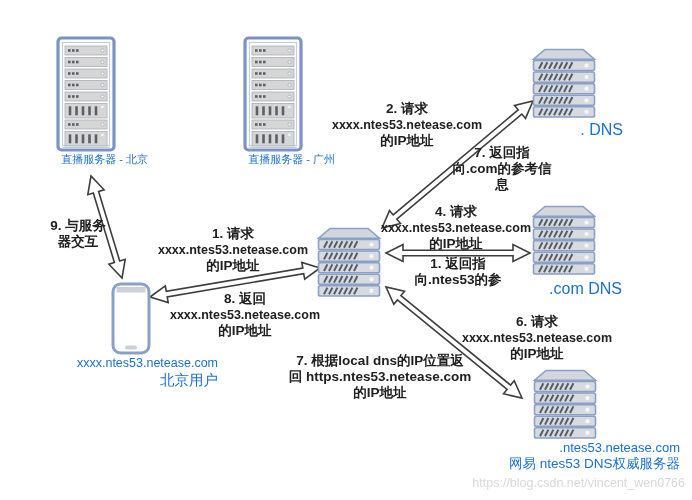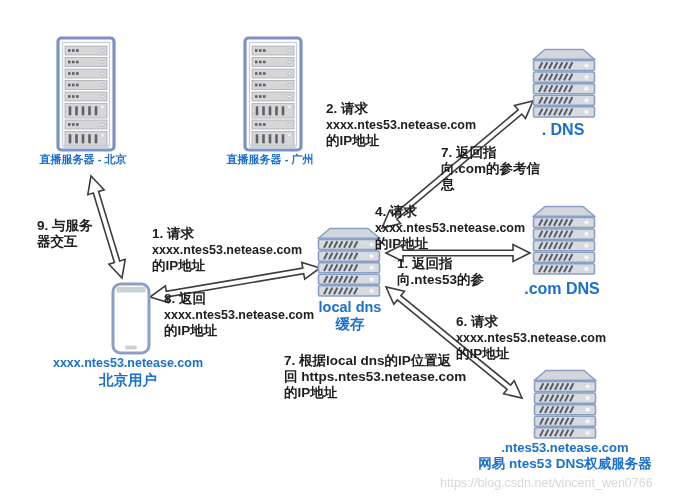--- a/index.html
+++ b/index.html
@@ -3,39 +3,39 @@
 <meta charset="utf-8">
 <style>
   html,body{margin:0;padding:0;background:#ffffff;}
   #canvas{
     position:relative;width:692px;height:500px;background:#ffffff;overflow:hidden;
     font-family:"Liberation Sans","DejaVu Sans",sans-serif;
   }
   svg.icon{position:absolute;z-index:2;}
   #arrows{position:absolute;left:0;top:0;z-index:1;}
   .steplbl{
-    position:absolute;z-index:3;text-align:left;color:#202020;
+    position:absolute;z-index:3;text-align:center;color:#202020;
     font-weight:bold;font-size:13.5px;line-height:16px;white-space:nowrap;
   }
   .steplbl span{display:block;}
   .steplbl .dom{font-size:12.5px;}
   .bluelbl{
-    position:absolute;z-index:3;text-align:center;color:#1a6fd0;
-    font-weight:bold;white-space:nowrap;
+    position:absolute;z-index:3;text-align:right;color:#1a6fd0;
+    font-weight:normal;white-space:nowrap;
   }
   .bluelbl span{display:block;}
   #lbl-beijing,#lbl-guangzhou{font-size:11px;}
   #lbl-rootdns,#lbl-comdns{font-size:16px;}
   #lbl-authdns{font-size:13.5px;line-height:15.5px;}
   #lbl-authdns .dom{font-size:13px;}
   #lbl-localdns{font-size:14.5px;line-height:17px;}
   #lbl-user{font-size:14.5px;line-height:16.5px;}
   #lbl-user .dom{font-size:12.5px;}
   #watermark{
-    position:absolute;z-index:3;color:#d8d8d8;
+    position:absolute;z-index:3;text-align:right;color:#d8d8d8;
     font-size:12.5px;white-space:nowrap;
   }
 </style>
 </head>
 <body>
 
 <div id="canvas">
 
   <svg width="0" height="0" style="position:absolute">
     <defs>
@@ -134,24 +134,20 @@
   <div id="lbl-rootdns" class="bluelbl" style="left:503px;top:121px;width:120px">
       <span>. DNS</span>
     </div>
   <div id="lbl-comdns" class="bluelbl" style="left:502px;top:280px;width:120px">
       <span>.com DNS</span>
     </div>
   <div id="lbl-authdns" class="bluelbl" style="left:450px;top:440px;width:230px">
     <span class="dom">.ntes53.netease.com</span>
     <span>网易 ntes53 DNS权威服务器</span>
   </div>
-  <div id="lbl-localdns" class="bluelbl" style="left:300px;top:299px;width:100px">
-    <span>local dns</span>
-    <span>缓存</span>
-  </div>
   <div id="lbl-user" class="bluelbl" style="left:38px;top:355px;width:180px">
     <span class="dom">xxxx.ntes53.netease.com</span>
     <span>北京用户</span>
   </div>
 
   <div class="steplbl" style="left:152px;top:226px;width:162px">
     <span>1. 请求</span>
     <span class="dom">xxxx.ntes53.netease.com</span>
     <span>的IP地址</span>
   </div>

